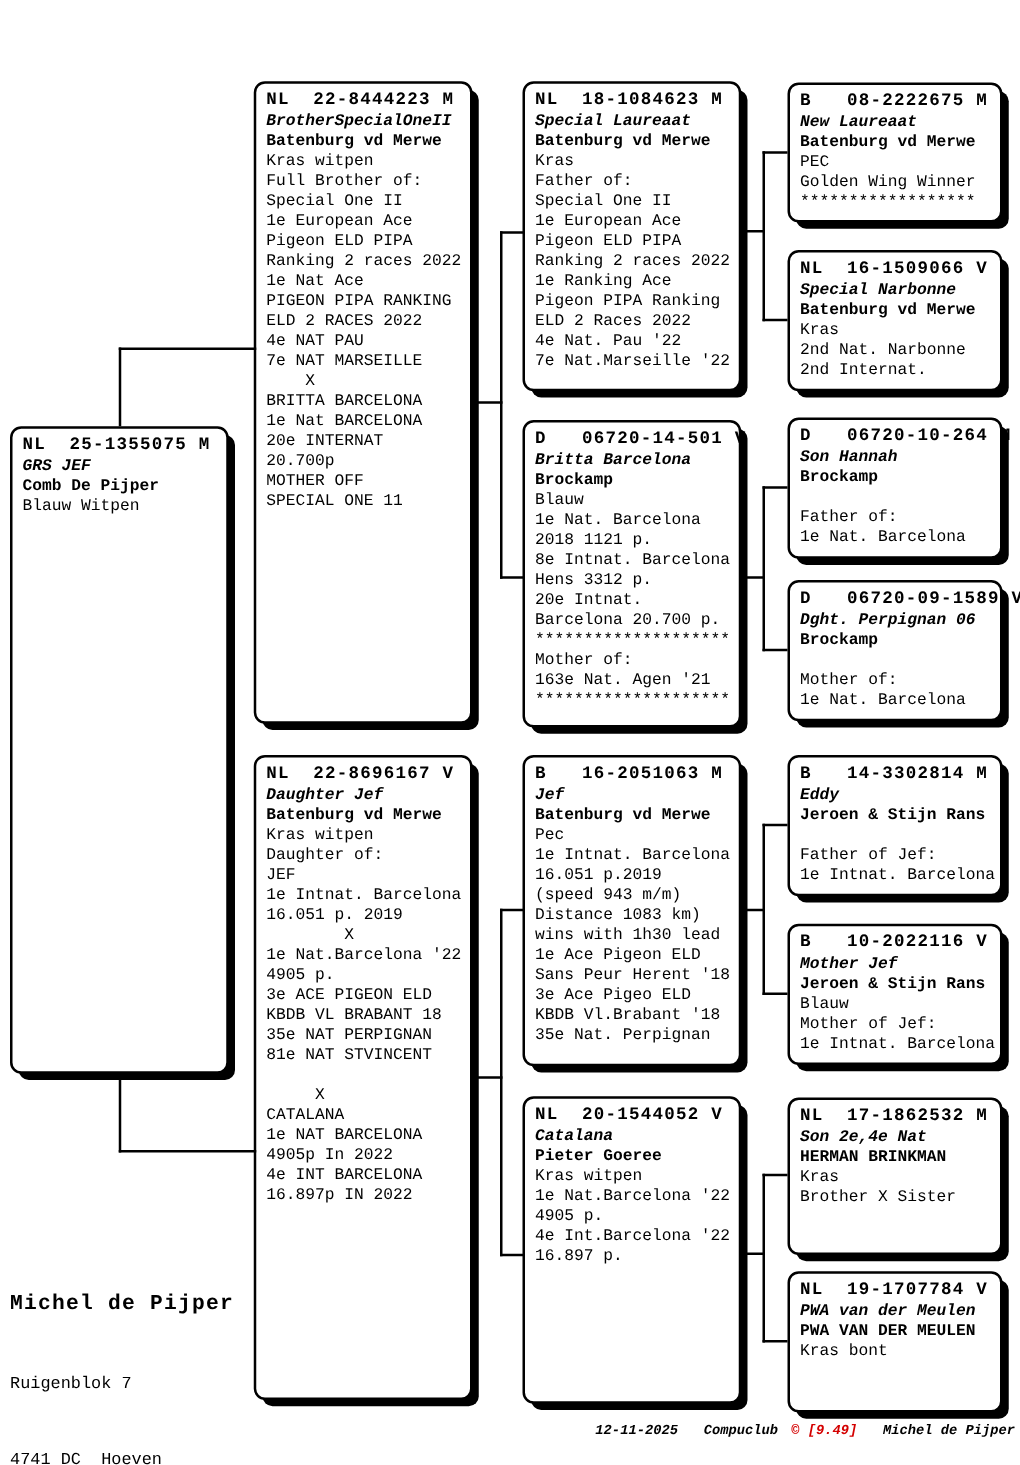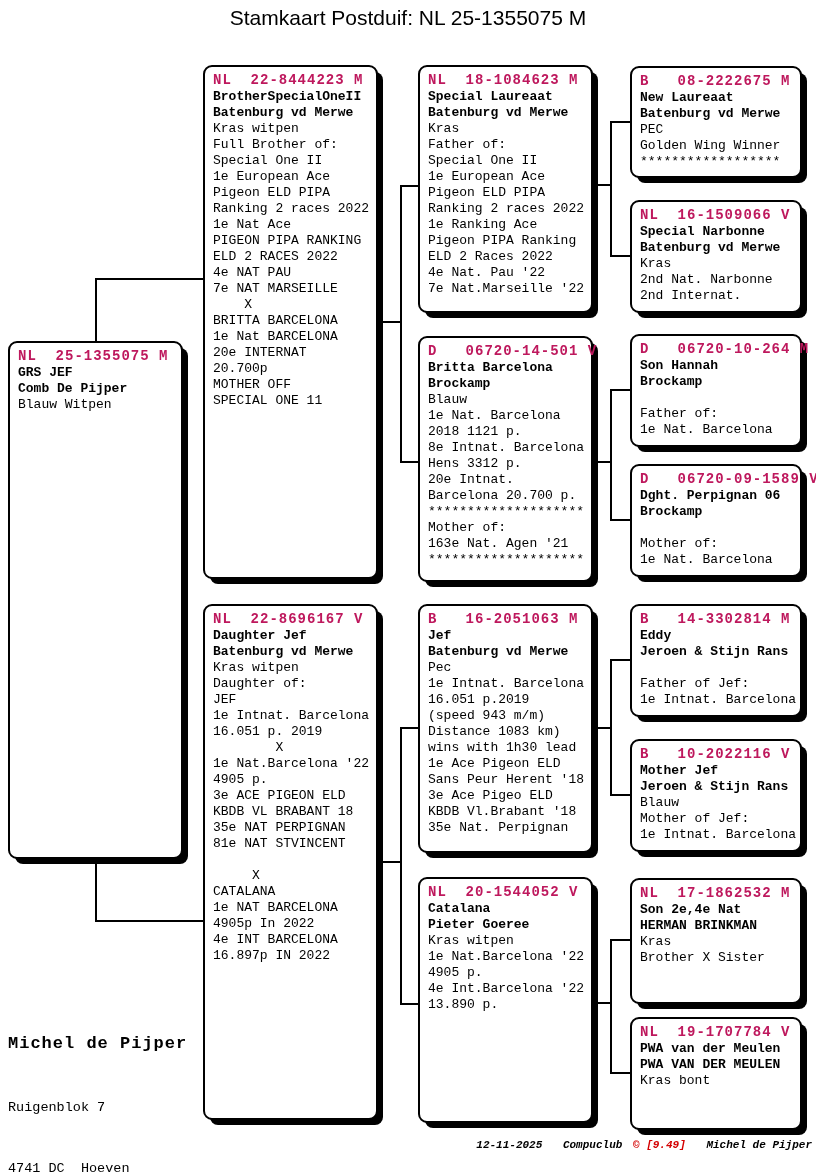--- a/index.html
+++ b/index.html
@@ -13,42 +13,41 @@
     text-align:center; font-family:"Liberation Sans","DejaVu Sans",sans-serif;
     font-size:21px; color:#000;
   }
   .pbox {
     position:absolute; background:#ffffff; border:2px solid #000;
     border-radius:9px; box-shadow:6px 6px 0 -1px #000;
     padding:5px 4px 4px 8px; box-sizing:border-box;
   }
   .ring {
     font-weight:bold; font-size:14px; line-height:17px;
-    color:#be185d; letter-spacing:1px; white-space:pre;
-  }
-  .pname { font-weight:bold; font-size:13px; line-height:16px; white-space:pre; }
+    color:#000000; letter-spacing:1px; white-space:pre;
+  }
+  .pname { font-style:italic; font-weight:bold; font-size:13px; line-height:16px; white-space:pre; }
   .powner { font-weight:bold; font-size:13px; line-height:16px; white-space:pre; }
   .plines .line { font-size:13px; line-height:16px; white-space:pre; }
   .conn { position:absolute; background:#000; }
   .owner-block { position:absolute; left:8px; top:1033px; }
   .owner-name { font-weight:bold; font-size:17px; line-height:22px; letter-spacing:1px; }
   .owner-lines .line { font-size:13.5px; line-height:17px; white-space:pre;margin-top:44px; }
   .footer {
     position:absolute; right:4px; top:1139px;
     font-style:italic; font-weight:bold; font-size:11px; line-height:13px;
   }
   .footer span { margin-left:14px; }
   .footer .red { color:#d40000;margin-top:16px; }
 </style>
 </head>
 <body>
 
 <div class="card">
 
-  <div class="title">Stamkaart Postduif: NL  25-1355075 M</div>
 
   <div class="pbox" style="left:8px;top:341px;width:175px;height:518px">
     <div class="ring">NL  25-1355075 M</div>
     <div class="pname">GRS JEF</div>
     <div class="powner">Comb De Pijper</div>
     <div class="plines">
         <div class="line">Blauw Witpen</div>
       </div>
   </div>
 
@@ -164,21 +163,21 @@
 
   <div class="pbox" style="left:418px;top:877px;width:175px;height:246px">
     <div class="ring">NL  20-1544052 V</div>
     <div class="pname">Catalana</div>
     <div class="powner">Pieter Goeree</div>
     <div class="plines">
         <div class="line">Kras witpen</div>
         <div class="line">1e Nat.Barcelona '22</div>
         <div class="line">4905 p.</div>
         <div class="line">4e Int.Barcelona '22</div>
-        <div class="line">13.890 p.</div>
+        <div class="line">16.897 p.</div>
       </div>
   </div>
 
   <div class="pbox" style="left:630px;top:66px;width:172px;height:112px">
     <div class="ring">B   08-2222675 M</div>
     <div class="pname">New Laureaat</div>
     <div class="powner">Batenburg vd Merwe</div>
     <div class="plines">
         <div class="line">PEC</div>
         <div class="line">Golden Wing Winner</div>

